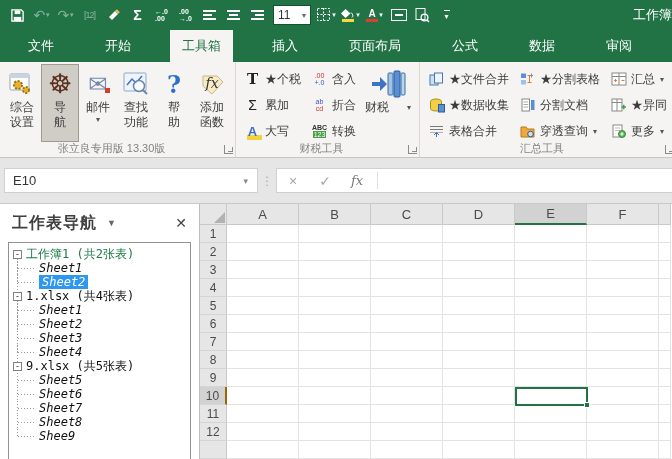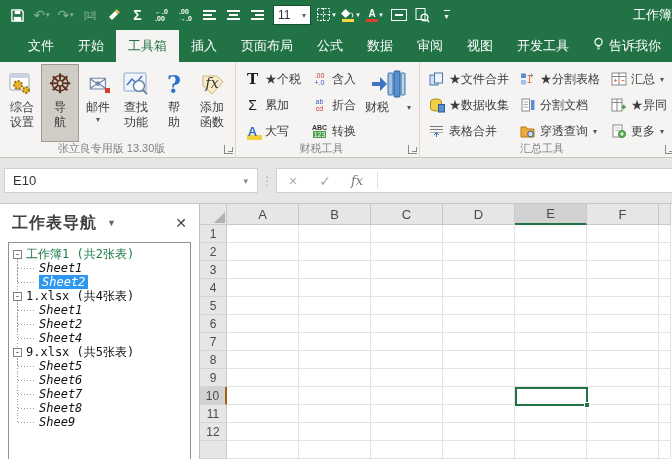--- a/index.html
+++ b/index.html
@@ -19,21 +19,21 @@
 .fsbox { background:#fff; border:1px solid #14512f; color:#333; width:38px; height:20px;
   display:flex; align-items:center; justify-content:space-between; padding:0 4px;
   font-size:12px; margin:0 3px; }
 .fsbox .fs-arrow { color:#666; font-size:8px; }
 .stack { display:flex; flex-direction:column; align-items:center; gap:1px; }
 .stack .bar { width:12px; height:3px; }
 .qdd { display:flex; flex-direction:column; align-items:center; font-size:8px; color:#fff; }
 .qdd .qddline { width:6px; height:1px; background:#fff; margin-bottom:1px; }
 .title { margin-left:auto; color:#fff; font-size:13px; white-space:nowrap; }
 .tabrow { height:32px; background:#217346; display:flex; align-items:stretch;
-  padding-left:16px; overflow:hidden; }
+  padding-left:16px; overflow:hidden;gap:27px; }
 .tab { padding:0 12px; line-height:32px; color:#fff; font-size:13px; white-space:nowrap; }
 .tab.active { background:#f5f4f2; color:#217346; }
 .tab.tellme { display:flex; align-items:center; gap:5px; }
 .ribbon { height:96px; background:#f5f4f2; display:flex; border-bottom:1px solid #c9c6c0; overflow:hidden; }
 .rgroup { position:relative; display:flex; align-items:flex-start;
   padding:2px 4px 16px 3px; border-right:1px solid #dcd9d3; }
 .glabel { position:absolute; bottom:1px; left:0; right:12px; text-align:center;
   font-size:11px; color:#828282; white-space:nowrap; }
 .launcher { position:absolute; right:2px; bottom:3px; width:9px; height:9px;
   border-left:1px solid #8b8b8b; border-bottom:1px solid #8b8b8b; }
@@ -530,20 +530,23 @@
         <div class="trow book">
           <span class="expand">-</span>
           <span class="blabel">1.xlsx (共4张表)</span>
         </div>
         <div class="trow sheet">
           <span class="slabel">Sheet1</span>
         </div>
         <div class="trow sheet">
           <span class="slabel">Sheet2</span>
         </div>
+        <div class="trow sheet">
+          <span class="slabel">Sheet3</span>
+        </div>
         <div class="trow sheet last">
           <span class="slabel">Sheet4</span>
         </div>
         <div class="trow book">
           <span class="expand">-</span>
           <span class="blabel">9.xlsx (共5张表)</span>
         </div>
         <div class="trow sheet">
           <span class="slabel">Sheet5</span>
         </div>

